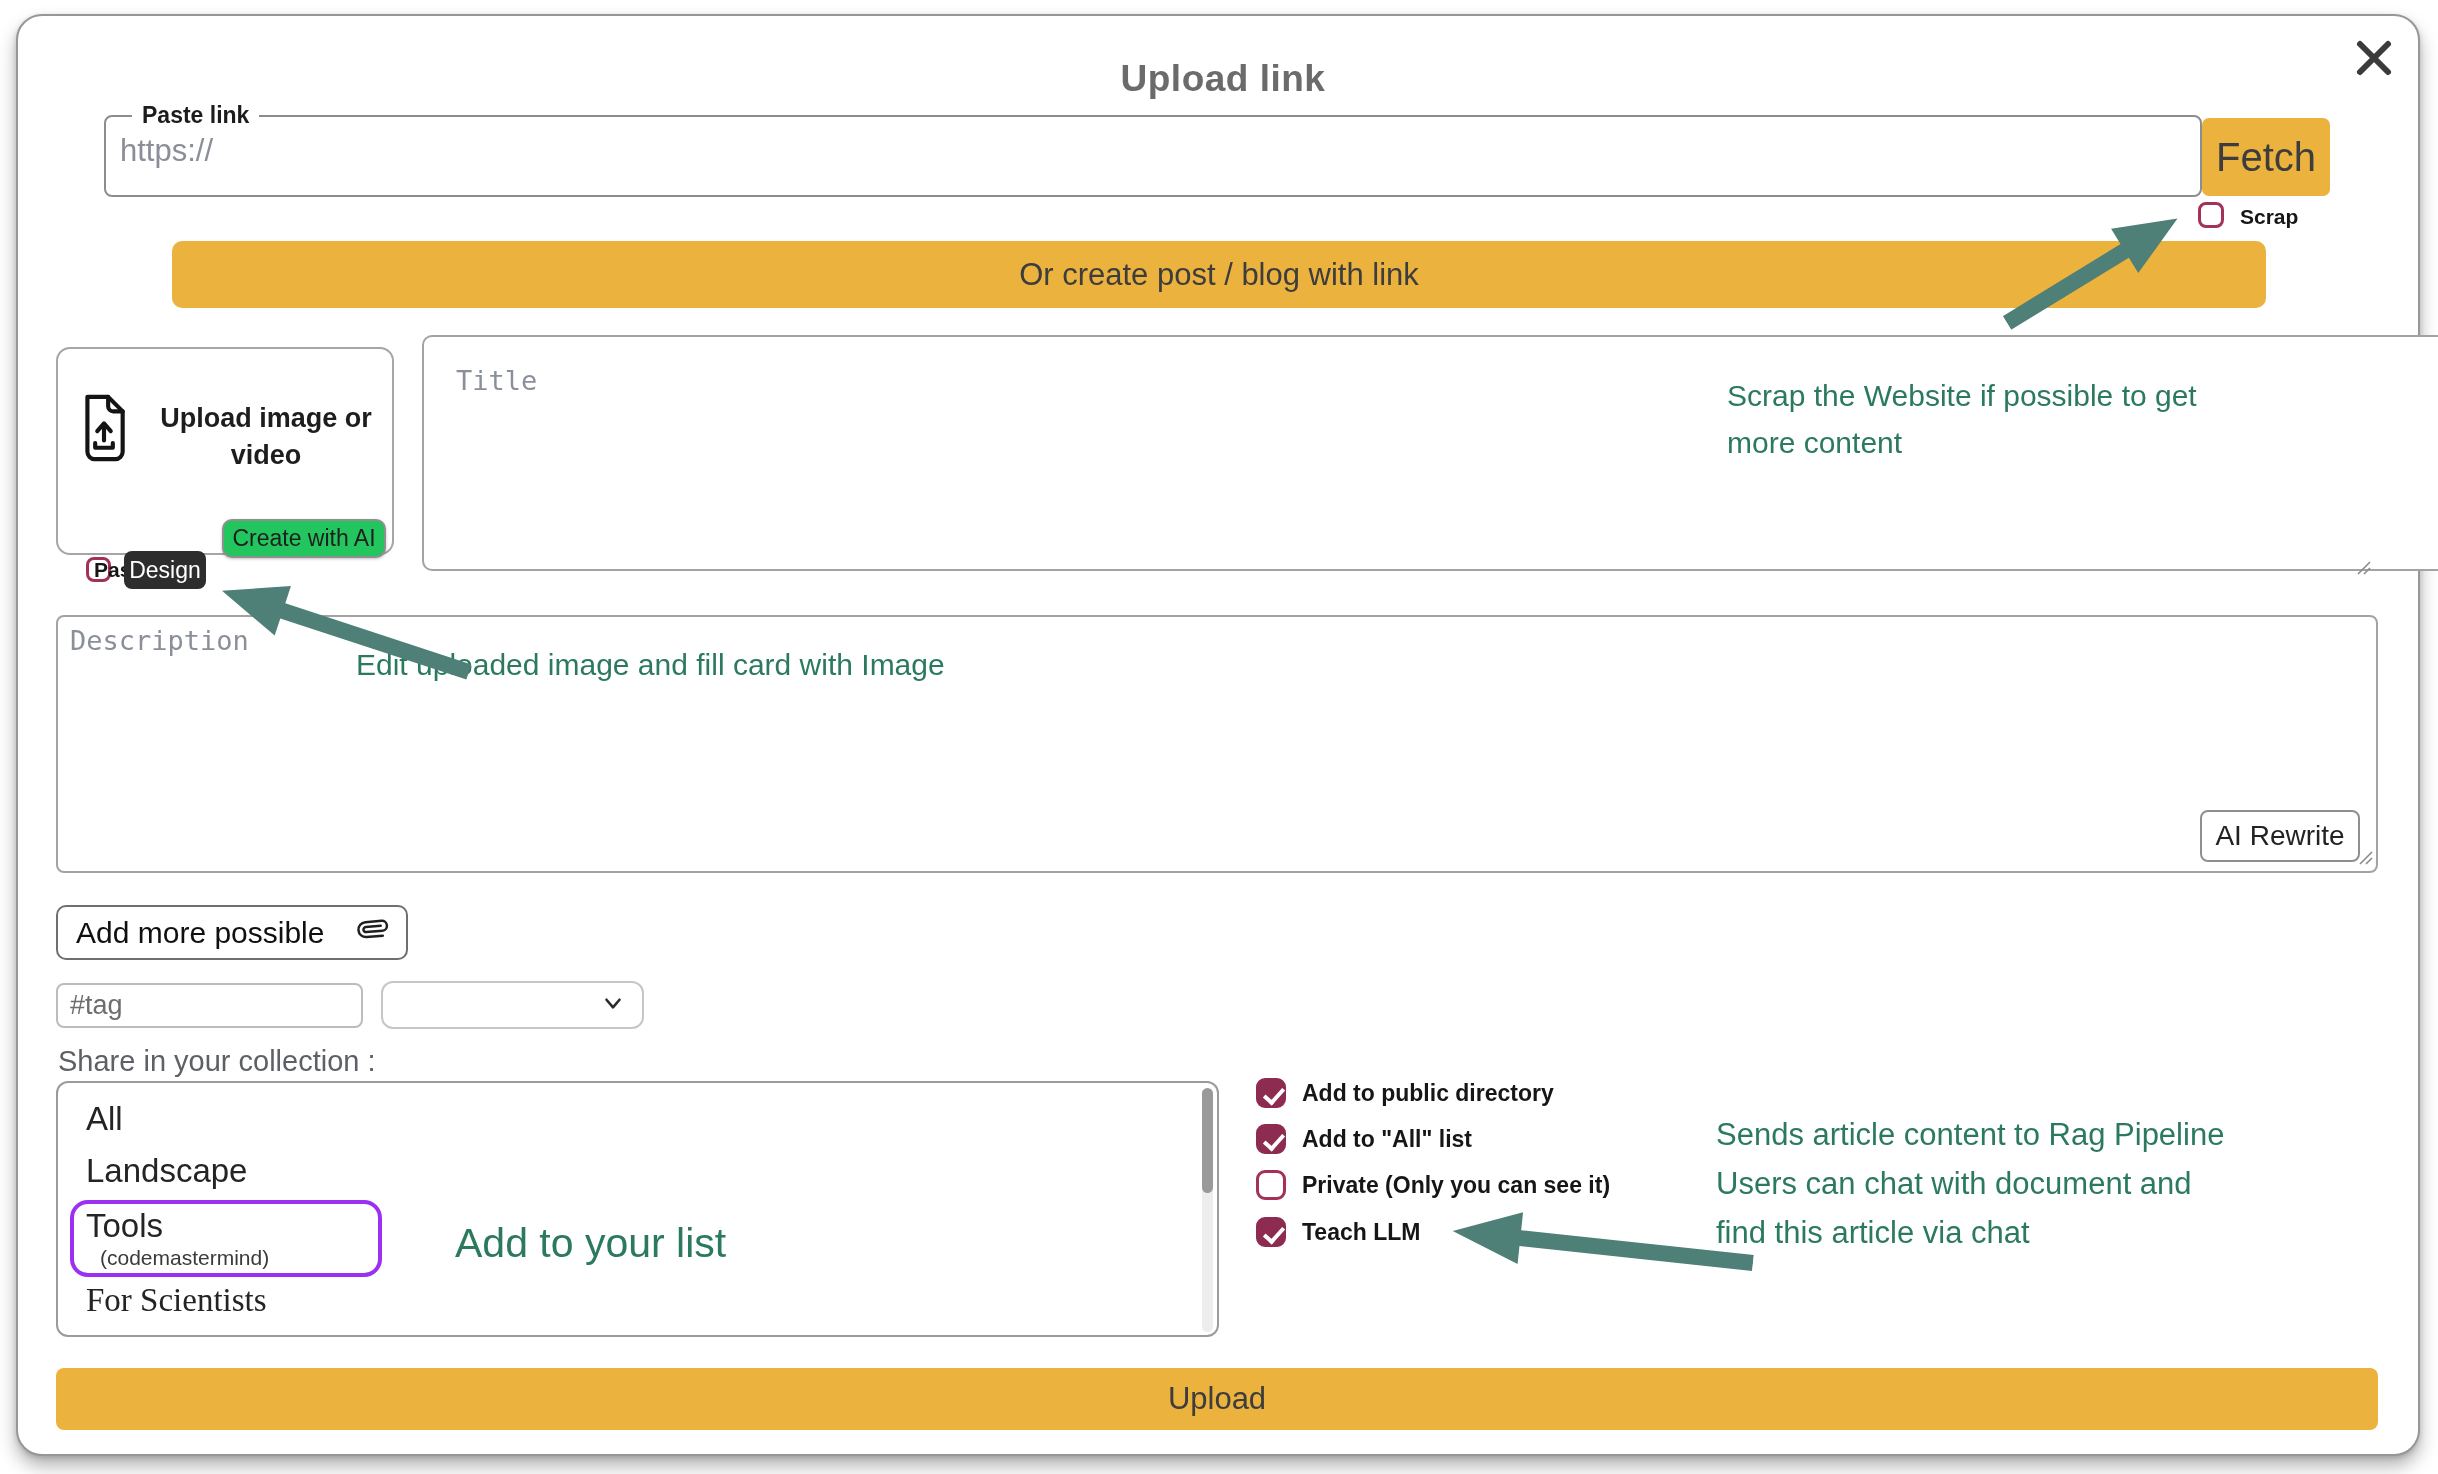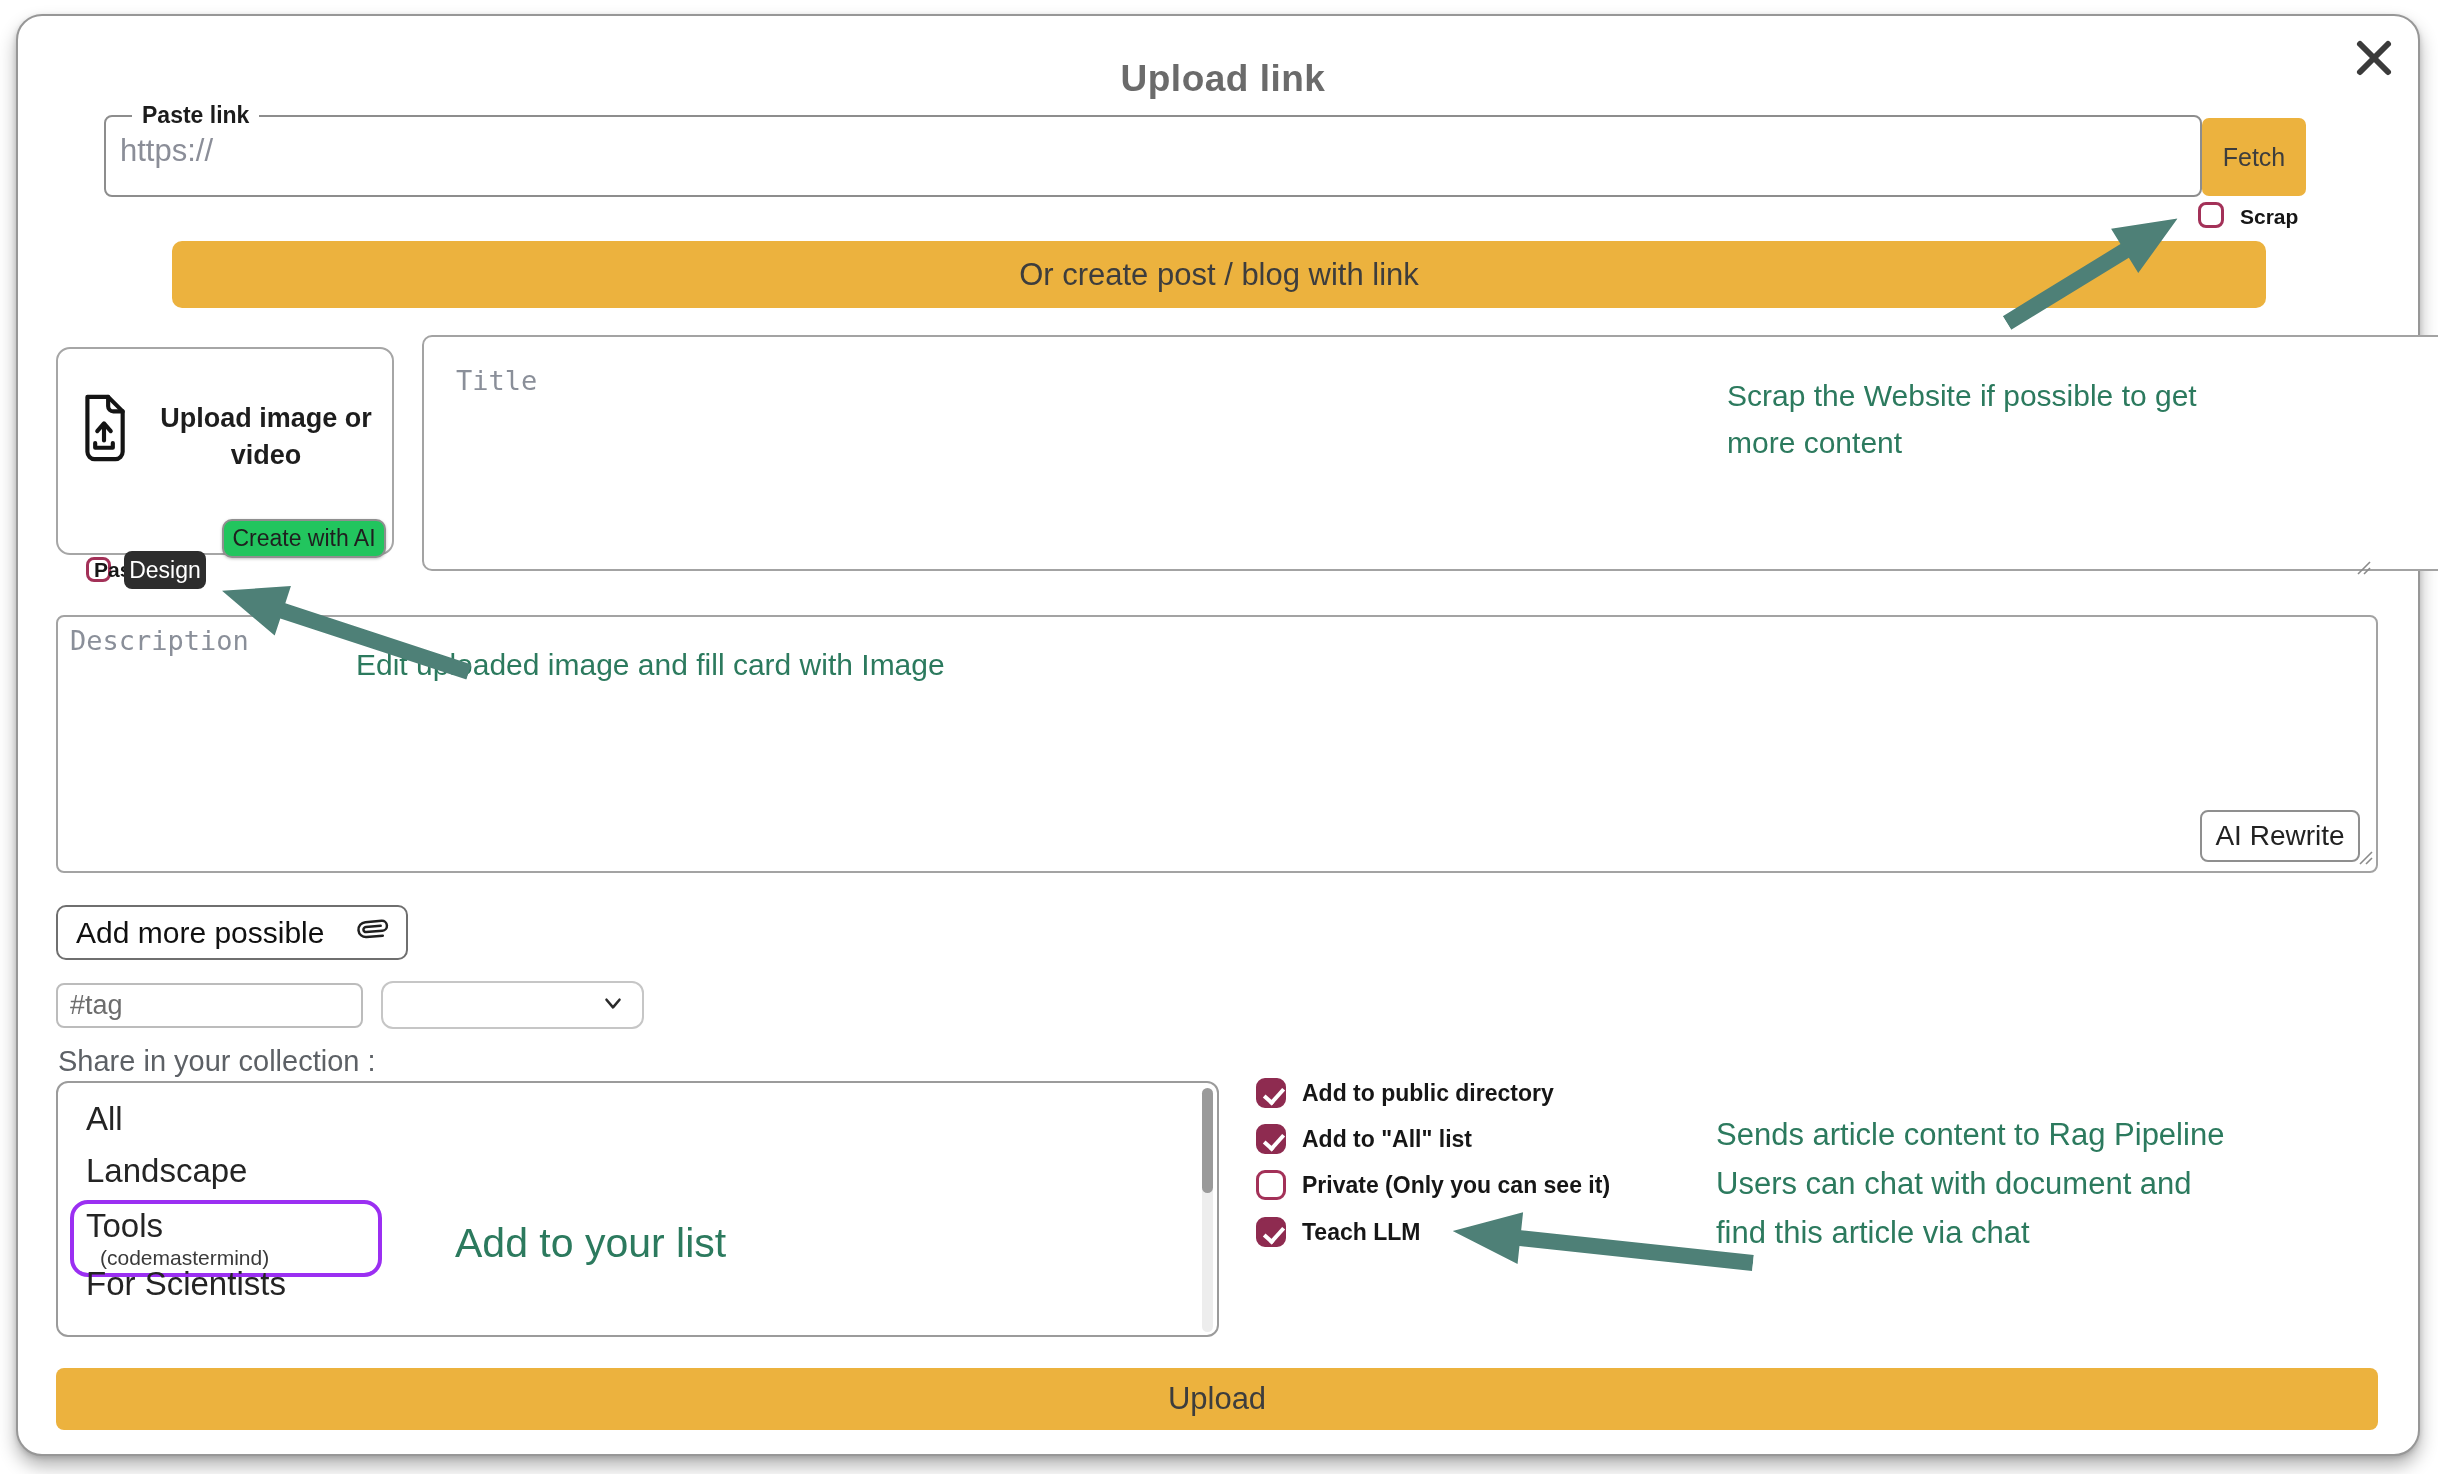--- a/index.html
+++ b/index.html
@@ -20,21 +20,21 @@
   fieldset.paste { left:104px; top:102px; width:2098px; height:95px;
                    border:2px solid #8d8d8d; border-radius:8px; }
   fieldset.paste legend { margin-left:26px; padding:0 10px; font-size:23px;
                           font-weight:bold; color:#1c1c1c; }
   .paste-input { border:none; outline:none; width:96%; font-size:31px;
                  margin:4px 0 0 14px; color:#333; background:transparent; }
   .paste-input::placeholder { color:#8b8e98; }
 
   .btn-orange { background:#ecb23e; color:#3d3d3d; border:none;
                 display:flex; align-items:center; justify-content:center; cursor:pointer; }
-  .fetch-btn { left:2202px; top:118px; width:104px; height:78px; border-radius:7px; font-size:25px; }
+  .fetch-btn { left:2202px; top:118px; width:128px; height:78px; border-radius:7px; font-size:40px; }
   .banner-btn { left:172px; top:241px; width:2094px; height:67px; border-radius:10px; font-size:31px; }
   .upload-btn { left:56px; top:1368px; width:2322px; height:62px; border-radius:8px; font-size:31px; }
 
   
   .cb { display:inline-block; width:30px; height:30px; border:3px solid #a33158;
         border-radius:9px; background:#fff; position:relative; cursor:pointer; }
   .cb.small { width:26px; height:26px; border-radius:8px; }
   .cb.checked { background:#8e2b50; border-color:#8e2b50; }
   .cb.checked::after { content:""; position:absolute; left:9px; top:3px; width:8px; height:16px;
                        border:solid #fff; border-width:0 4px 4px 0; transform:rotate(42deg); }
@@ -192,21 +192,21 @@
 
 <div class="abs share-label">Share in your collection :</div>
 
 
 <div class="abs listbox">
   <div class="purple-box on"></div>
   <div class="list-item" style="top:17px;">All</div>
   <div class="list-item" style="top:69px;">Landscape</div>
   <div class="list-item" style="top:124px;">Tools</div>
   <div class="list-sub" style="top:163px;">(codemastermind)</div>
-  <div class="list-item" style="top:182px;">For Scientists</div>
+  <div class="list-item" style="top:199px;font-family:Liberation Serif, serif;">For Scientists</div>
   <div class="scroll-track">
     <div class="scroll-thumb"></div>
   </div>
 </div>
 
 
 <div class="opt-row" style="top:1078px;">
   <span class="cb checked"></span>
   <span class="cb-label">Add to public directory</span>
 </div>

